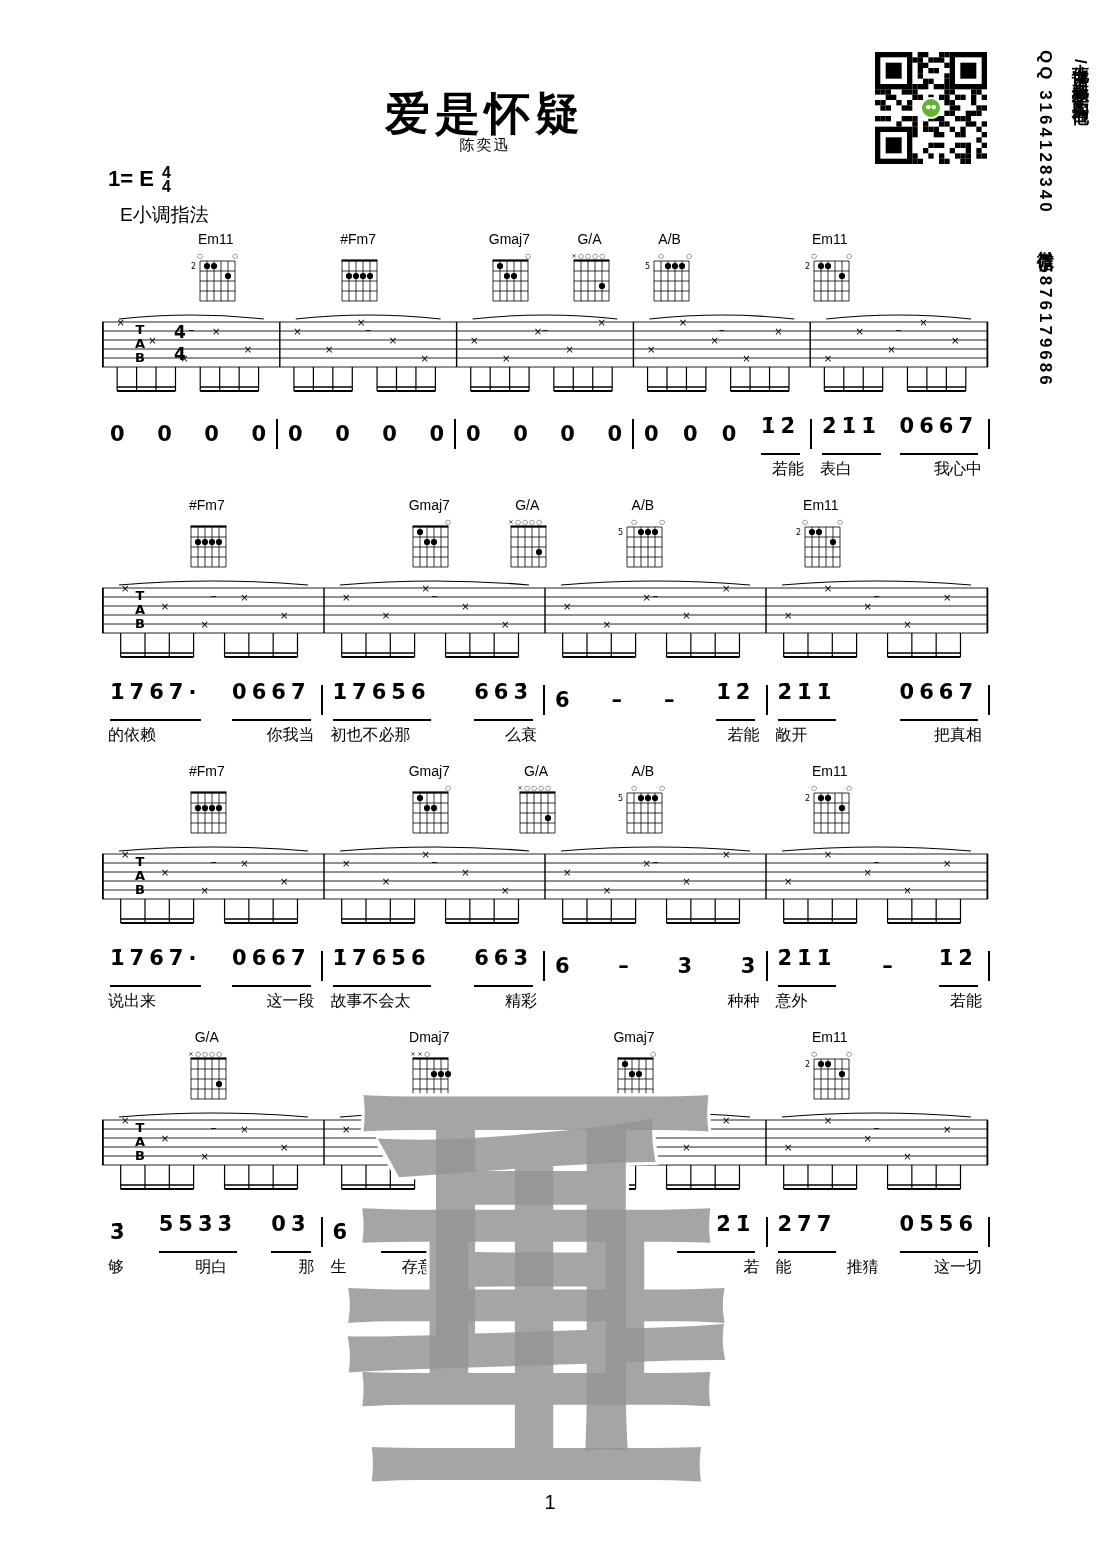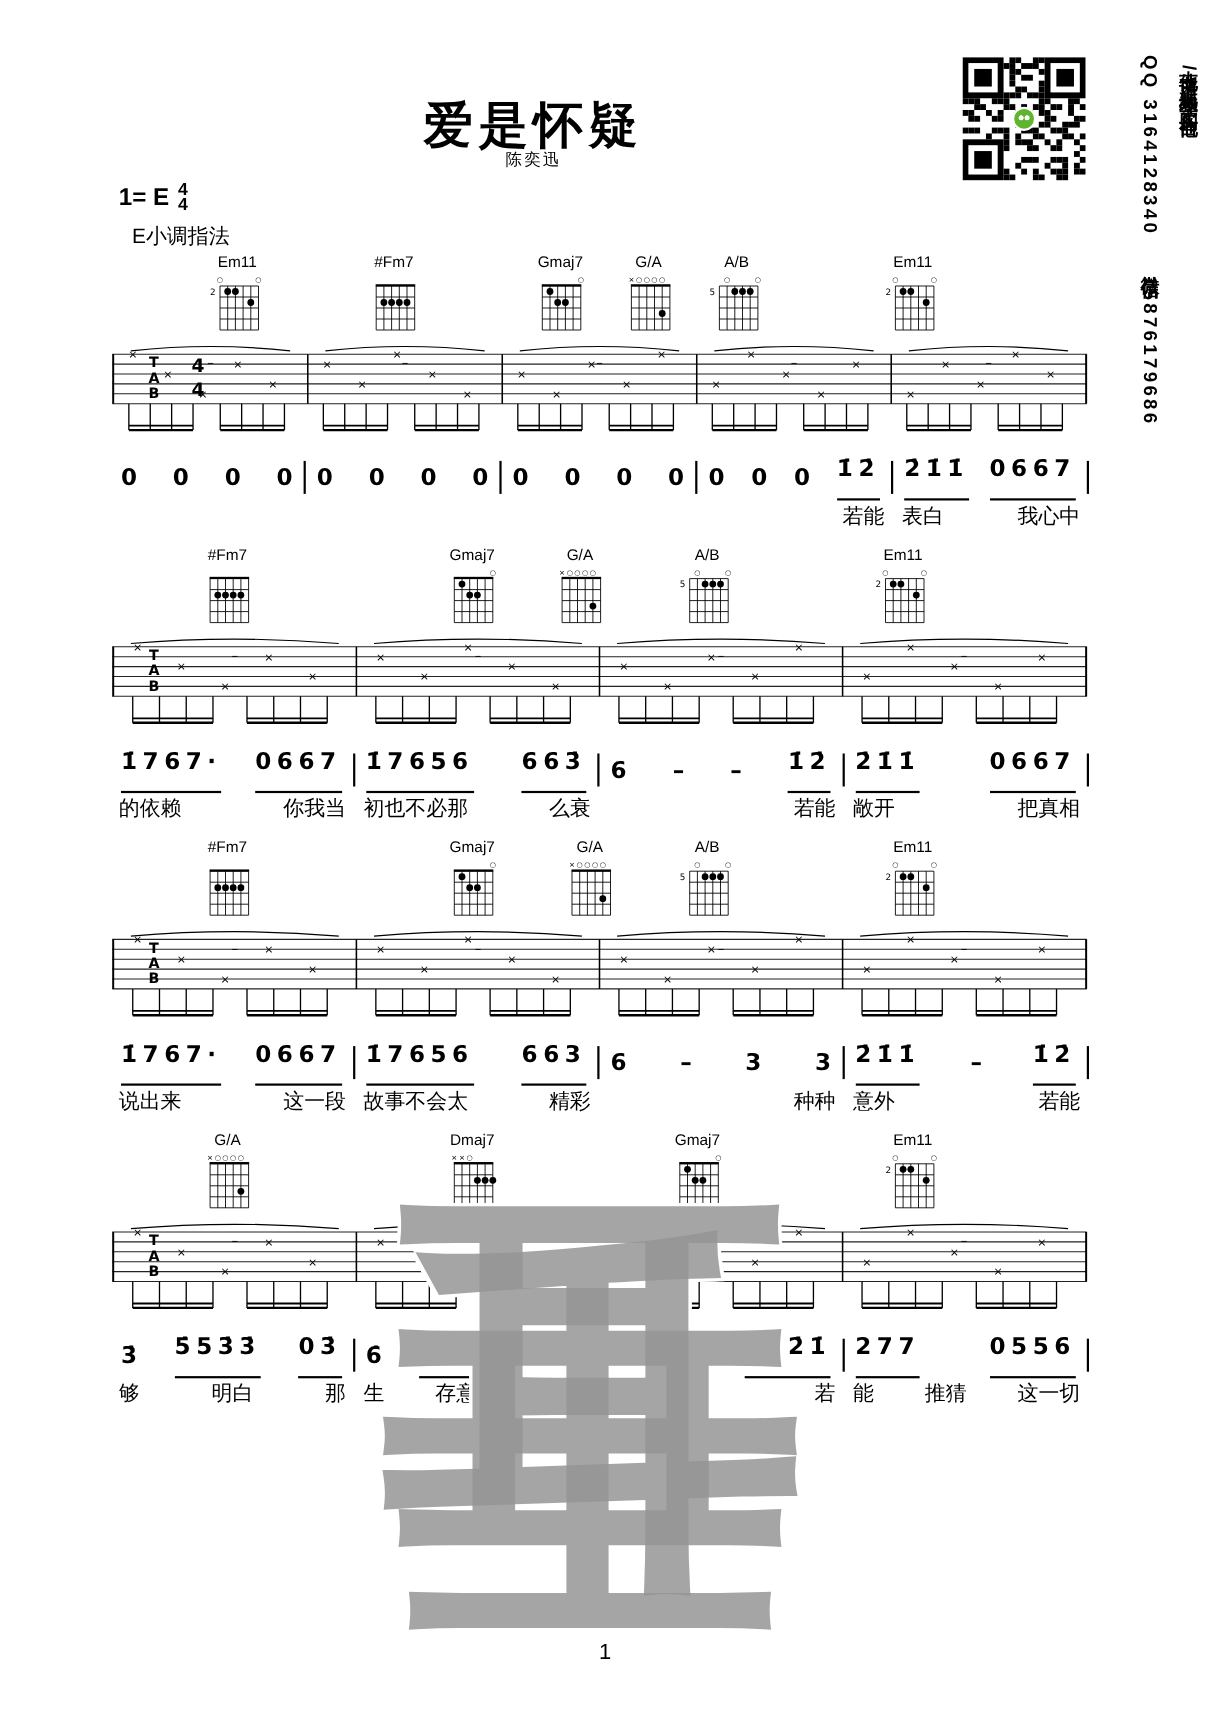--- a/index.html
+++ b/index.html
@@ -37,21 +37,21 @@
   .chord{position:absolute;bottom:0;transform:translateX(-50%);text-align:center;width:60px;}
   .chord-name{font-size:14px;line-height:1.1;margin-bottom:1px;}
   .staff-wrap{height:104px;}
   .staff-wrap svg{display:block;}
   .numbers-row{display:flex;height:36px;margin-top:4px;align-items:center;
     font-family:"DejaVu Sans",sans-serif;font-weight:bold;font-size:21px;}
   .measure{flex:1;display:flex;justify-content:space-between;align-items:center;
     padding:0 10px;border-right:2.5px solid #000;height:30px;}
   .num-tok{white-space:nowrap;}
   .num-tok.beam{border-bottom:2px solid #000;padding-bottom:15px;letter-spacing:5px;}
-  .lyrics-row{display:flex;height:28px;margin-top:3px;font-size:19px;}
+  .lyrics-row{display:flex;height:28px;margin-top:3px;font-size:16px;}
   .lyr-measure{flex:1;display:flex;justify-content:space-between;align-items:center;padding:0 8px;}
   .lyr-tok{white-space:nowrap;}
   
   .watermark{position:absolute;left:545px;top:795px;transform:translate(-50%,-50%);
     writing-mode:vertical-rl;text-orientation:upright;z-index:2;pointer-events:none;
     font-size:385px;font-weight:bold;line-height:1.02;
     font-family:"DejaVu Sans",sans-serif;color:rgba(148,148,148,0.84);
     text-shadow:3px 3px 0 #fff,-3px -3px 0 #fff,3px -3px 0 #fff,-3px 3px 0 #fff;}
   .pagenum{position:absolute;bottom:42px;left:0;right:0;text-align:center;font-size:20px;}
 </style>

